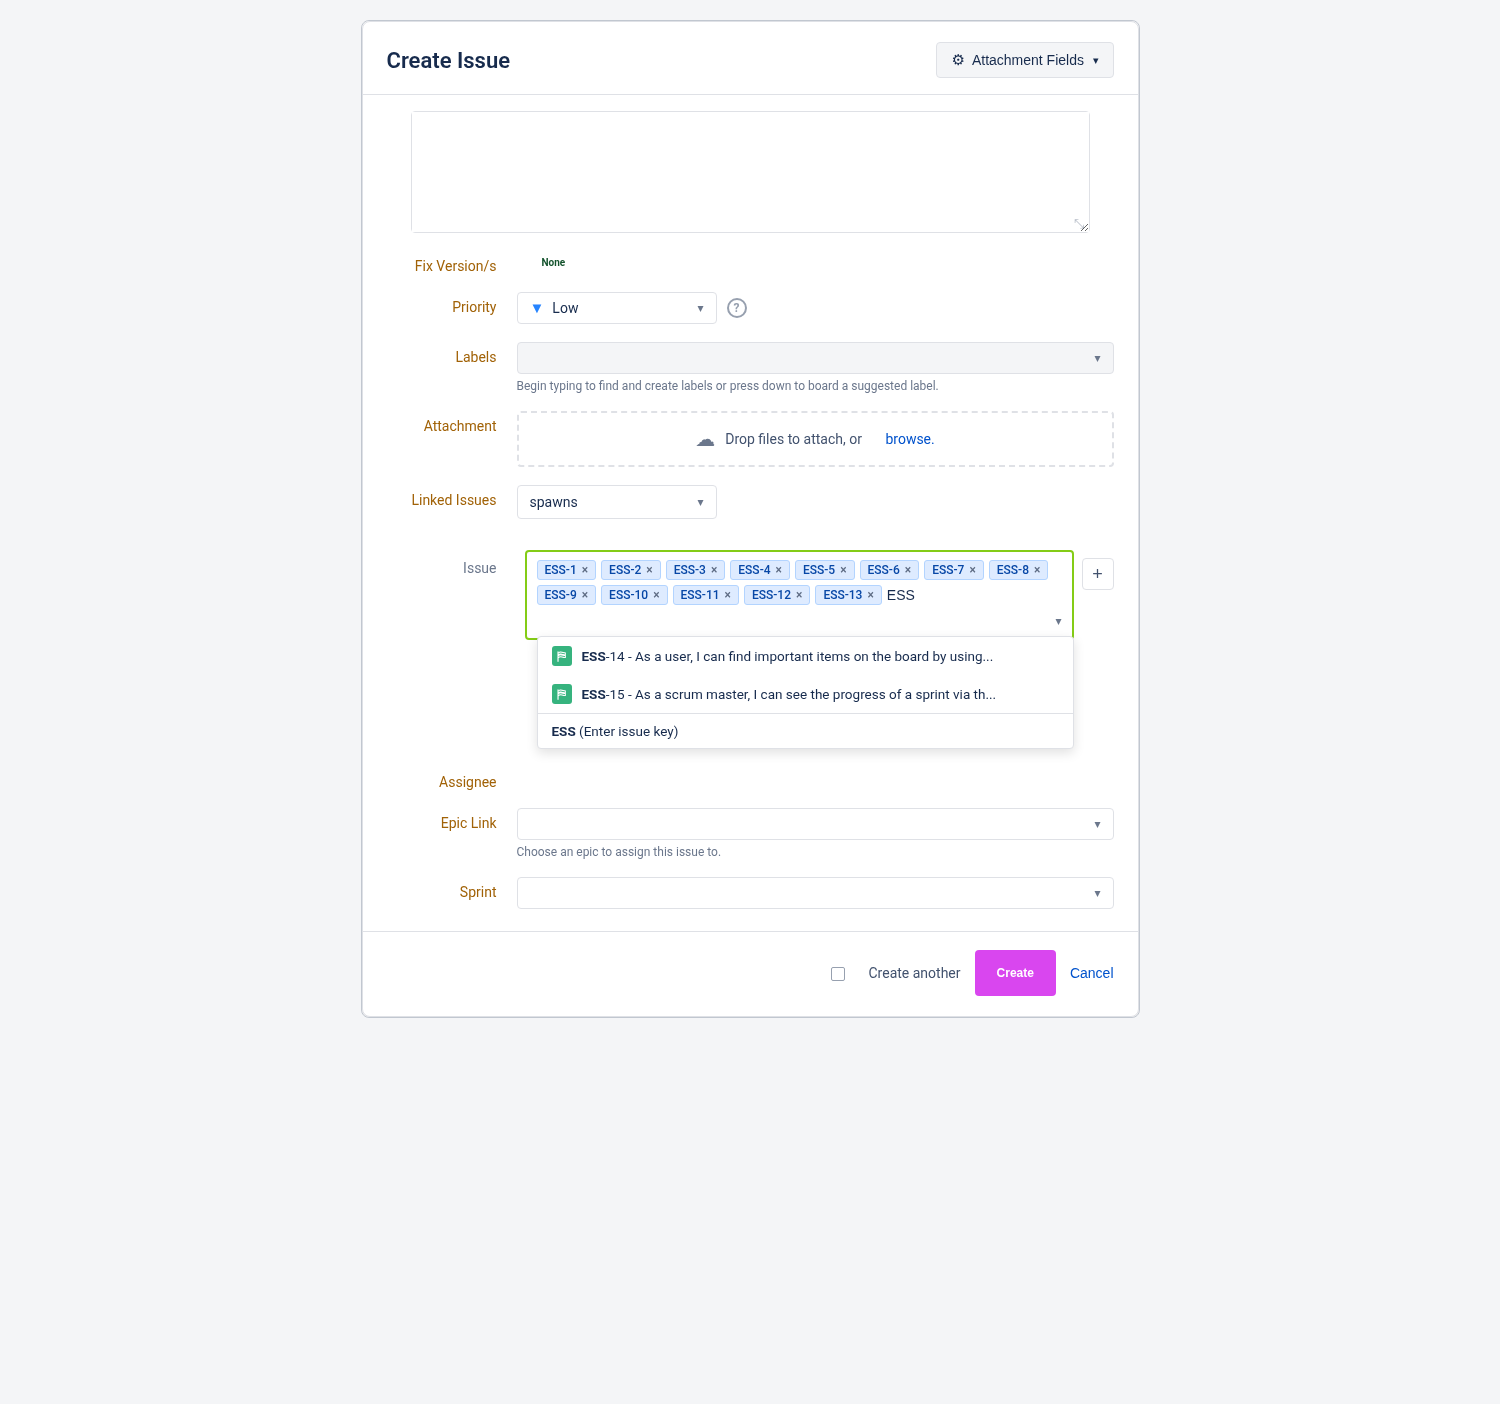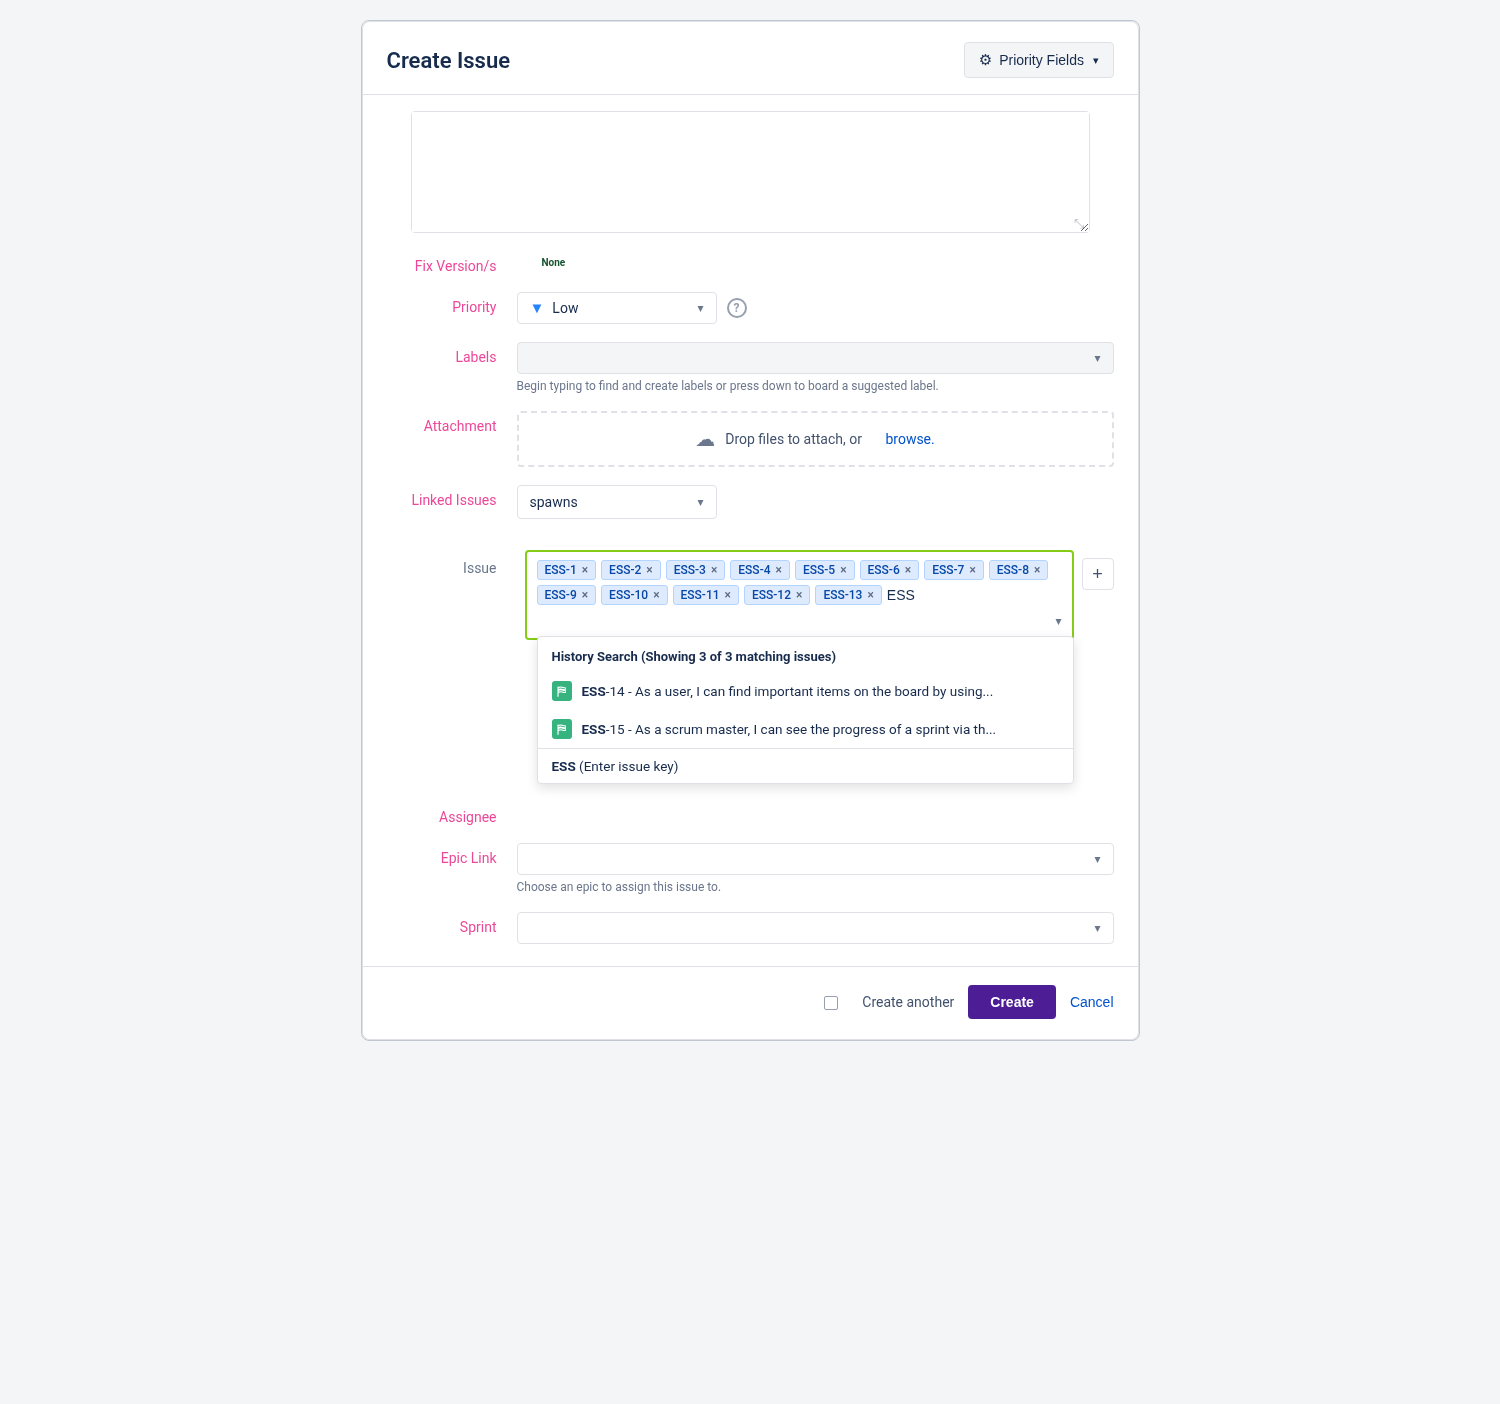--- a/index.html
+++ b/index.html
@@ -122,21 +122,21 @@
       align-items: flex-start;
       margin-top: 18px;
       gap: 0;
     }
     .form-label {
       min-width: 130px;
       text-align: right;
       padding-right: 20px;
       padding-top: 7px;
       font-size: 14px;
-      color: #ec4899;
+      color: #a16207;
       font-weight: 400;
       flex-shrink: 0;
     }
     .form-control {
       flex: 1;
     }
     .form-value-bold {
       font-size: 10px;
       font-weight: 700;
       color: #14532d;
@@ -420,26 +420,26 @@
     }
     .create-another-checkbox {
       width: 14px;
       height: 14px;
       border: 1px solid #97a0af;
       border-radius: 2px;
       background: #fff;
       flex-shrink: 0;
     }
     .btn-create {
-      background: #4c1d95;
+      background: #d946ef;
       color: #fff;
       border: none;
       border-radius: 4px;
-      padding: 9px 22px;
-      font-size: 14px;
+      padding: 16px 22px;
+      font-size: 12px;
       font-weight: 600;
       cursor: pointer;
     }
     .btn-cancel {
       background: none;
       border: none;
       color: #0052cc;
       font-size: 14px;
       cursor: pointer;
       font-weight: 400;
@@ -453,21 +453,21 @@
 </head>
 <body>
 
 <div class="dialog-border" style="width:779px; background:#fff;">
   <div class="dialog">
 
     <div class="dialog-header">
       <span class="dialog-title">Create Issue</span>
       <button class="configure-fields-btn">
         <span class="gear-icon">⚙</span>
-        <span>Priority Fields</span>
+        <span>Attachment Fields</span>
         <span class="chevron-small">▾</span>
       </button>
     </div>
 
     <div class="dialog-body">
 
       <div style="padding: 0 24px;">
         <div class="editor-area">
           <div class="editor-content" style="position:relative; min-height:120px;">
             <span class="editor-resize-handle" style="position:absolute;bottom:2px;right:4px;color:#b3bac5;font-size:13px;">⤡</span>
@@ -537,21 +537,20 @@
           <div class="issue-input-box">
 
             <div id="tags-container" style="display:contents;"><span class="issue-tag">ESS-1 <span class="issue-tag-x">×</span></span><span class="issue-tag">ESS-2 <span class="issue-tag-x">×</span></span><span class="issue-tag">ESS-3 <span class="issue-tag-x">×</span></span><span class="issue-tag">ESS-4 <span class="issue-tag-x">×</span></span><span class="issue-tag">ESS-5 <span class="issue-tag-x">×</span></span><span class="issue-tag">ESS-6 <span class="issue-tag-x">×</span></span><span class="issue-tag">ESS-7 <span class="issue-tag-x">×</span></span><span class="issue-tag">ESS-8 <span class="issue-tag-x">×</span></span><span class="issue-tag">ESS-9 <span class="issue-tag-x">×</span></span><span class="issue-tag">ESS-10 <span class="issue-tag-x">×</span></span><span class="issue-tag">ESS-11 <span class="issue-tag-x">×</span></span><span class="issue-tag">ESS-12 <span class="issue-tag-x">×</span></span><span class="issue-tag">ESS-13 <span class="issue-tag-x">×</span></span></div>
             <input type="text" class="issue-text-input" value="ESS" style="">
             <span class="issue-input-box-chevron">▾</span>
           </div>
           <button class="issue-plus-btn">+</button>
         </div>
 
         <div class="issues-dropdown">
-          <div class="dropdown-header">History Search (Showing 3 of 3 matching issues)</div>
           <div class="dropdown-item">
             <span class="epic-badge">⛿</span>
             <span><span class="ess-bold">ESS</span>-14 - As a user, I can find important items on the board by using...</span>
           </div>
           <div class="dropdown-item">
             <span class="epic-badge">⛿</span>
             <span><span class="ess-bold">ESS</span>-15 - As a scrum master, I can see the progress of a sprint via th...</span>
           </div>
           <div class="dropdown-item enter-key">
             <span><span class="ess-bold">ESS</span> (Enter issue key)</span>

